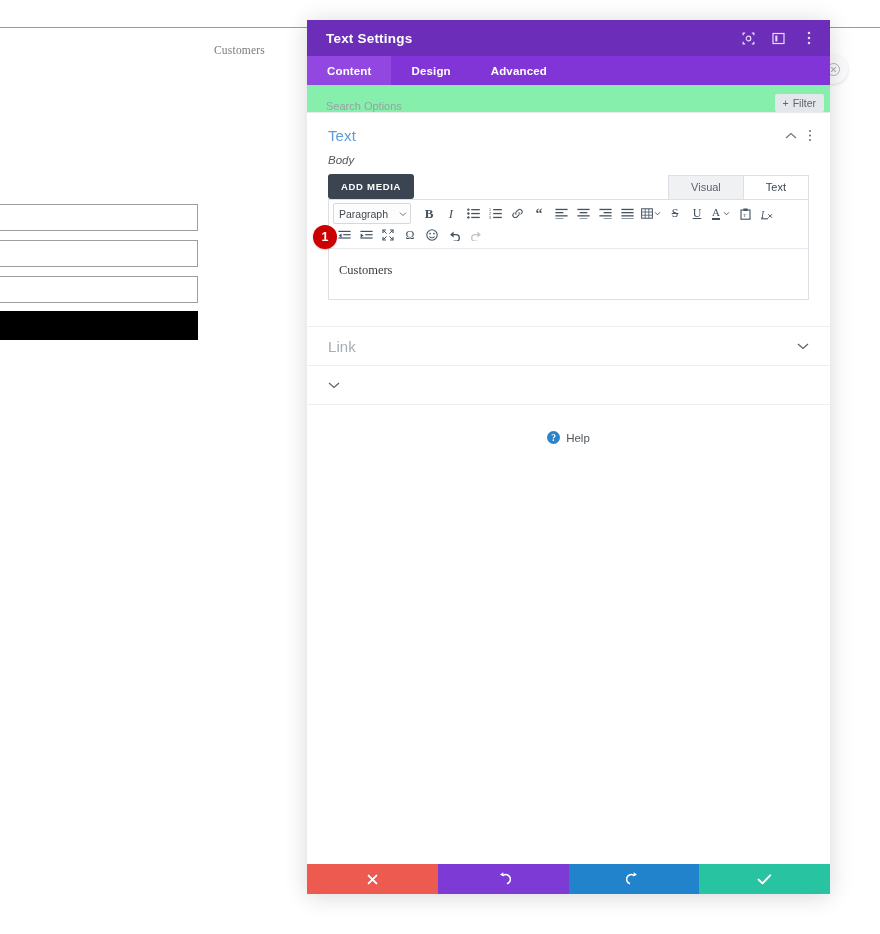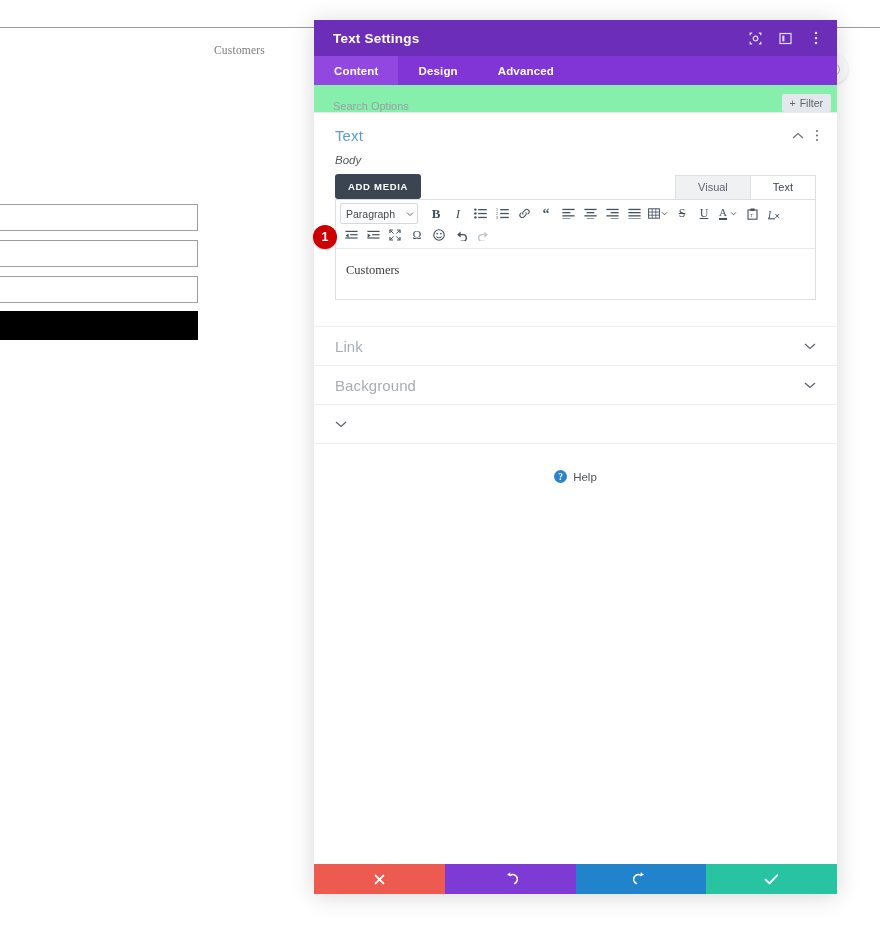--- a/index.html
+++ b/index.html
@@ -74,21 +74,21 @@
   .resize-handle {
     position: absolute;
     left: 812px; top: 872px;
     width: 18px; height: 18px;
     opacity: .3;
   }
 
   
   .panel {
     position: absolute;
-    left: 314px; top: 20px;
+    left: 307px; top: 20px;
     width: 523px; height: 874px;
     background: #ffffff;
     box-shadow: 0 2px 22px rgba(0,0,0,.16);
     display: flex;
     flex-direction: column;
     overflow: hidden;
   }
 
   
   .panel-titlebar {
@@ -621,28 +621,20 @@
 
       <div class="section-collapsed">
         <div class="section-collapsed-title">Link</div>
         <span class="chev">
           <svg width="12" height="8" viewBox="0 0 12 8">
             <path d="M1 2 L6 6.4 L11 2" fill="none" stroke="currentColor" stroke-width="1.3"></path>
           </svg>
         </span>
       </div>
 
-      <div class="section-collapsed">
-        <div class="section-collapsed-title">Background</div>
-        <span class="chev">
-          <svg width="12" height="8" viewBox="0 0 12 8">
-            <path d="M1 2 L6 6.4 L11 2" fill="none" stroke="currentColor" stroke-width="1.3"></path>
-          </svg>
-        </span>
-      </div>
 
       <div class="section-collapsed">
         <span class="chev">
           <svg width="12" height="8" viewBox="0 0 12 8">
             <path d="M1 2 L6 6.4 L11 2" fill="none" stroke="currentColor" stroke-width="1.3"></path>
           </svg>
         </span>
       </div>
 
       <div class="sections-end-border"></div>

